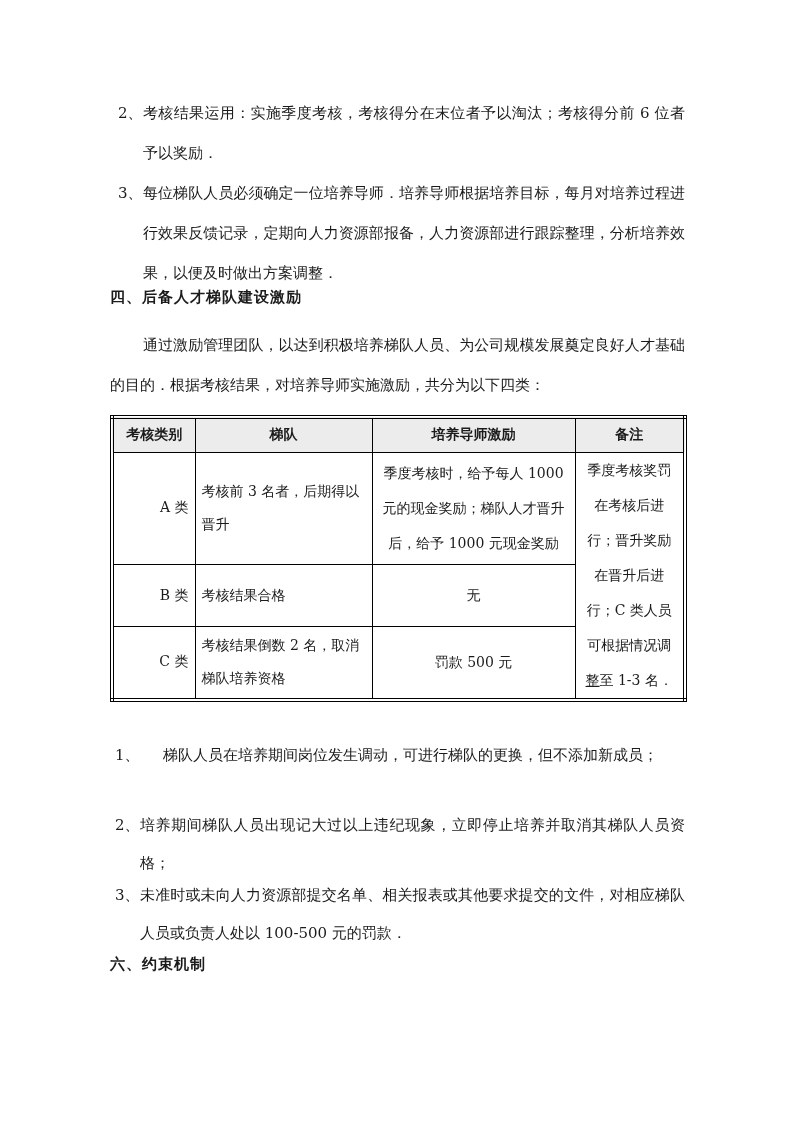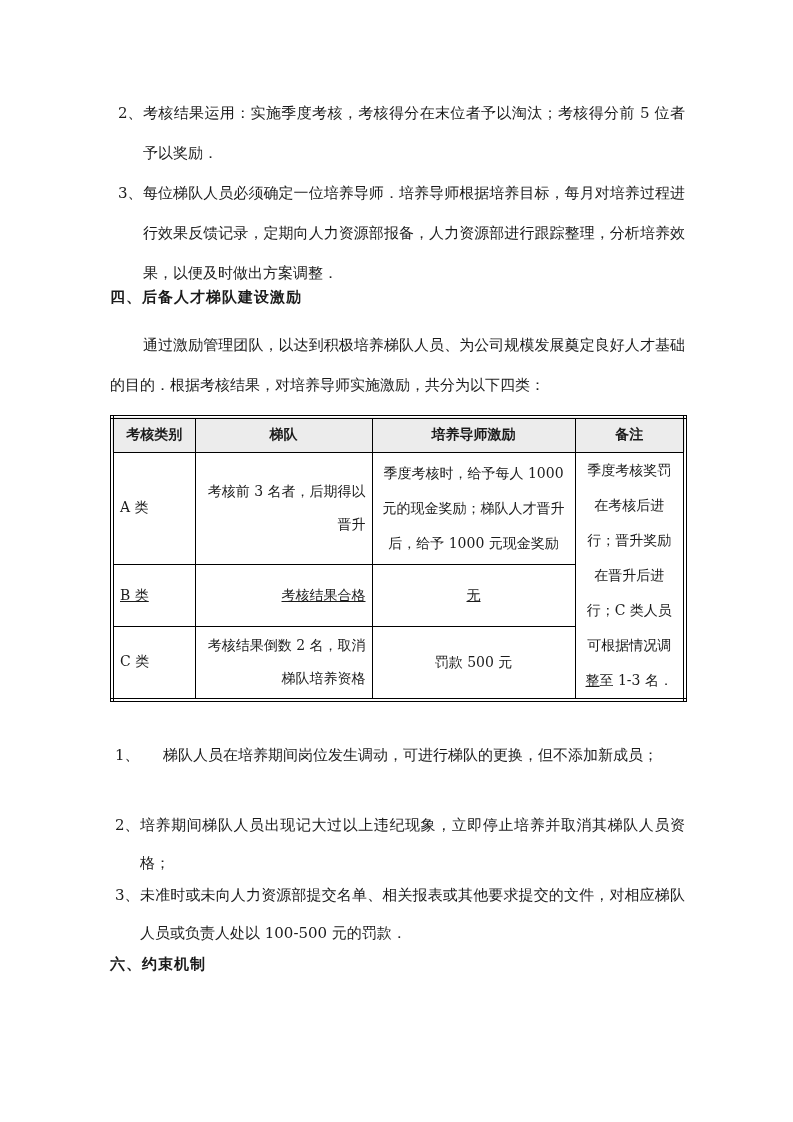--- a/index.html
+++ b/index.html
@@ -39,37 +39,37 @@
     vertical-align:middle;
     font-size:14px;
   }
   table.doc-table th {
     background:#ececec;
     font-weight:bold;
     text-align:center;
     height:35px;
   }
   tr.tr-a { height:102px; }
-  tr.tr-b { height:58px;text-decoration:underline; }
+  tr.tr-b { height:58px; }
   tr.tr-c { height:68px; }
-  td.cat  { text-align:left; }
-  td.tier { text-align:right; line-height:33px; padding-left:10px; }
+  td.cat  { text-align:right; }
+  td.tier { text-align:left; line-height:33px; padding-left:10px; }
   td.inc  { text-align:center; line-height:35px;margin-top:44px; }
   td.note { text-align:center; line-height:35px; padding:0 8px;border-radius:9px; }
   .u { text-decoration:underline; }
 </style>
 </head>
 <body>
 
 <div class="page">
 
   <div class="abs" style="top:93px;">
     <div class="li">
       <span class="num">2、</span>
-      <div class="txt">考核结果运用：实施季度考核，考核得分在末位者予以淘汰；考核得分前 5 位者予以奖励．</div>
+      <div class="txt">考核结果运用：实施季度考核，考核得分在末位者予以淘汰；考核得分前 6 位者予以奖励．</div>
     </div>
     <div class="li">
       <span class="num">3、</span>
       <div class="txt">每位梯队人员必须确定一位培养导师．培养导师根据培养目标，每月对培养过程进行效果反馈记录，定期向人力资源部报备，人力资源部进行跟踪整理，分析培养效果，以便及时做出方案调整．</div>
     </div>
   </div>
 
   <div class="abs para" style="top:325px;">通过激励管理团队，以达到积极培养梯队人员、为公司规模发展奠定良好人才基础的目的．根据考核结果，对培养导师实施激励，共分为以下四类：</div>
   <div class="abs heading" style="top:285px;">四、后备人才梯队建设激励</div>
 

